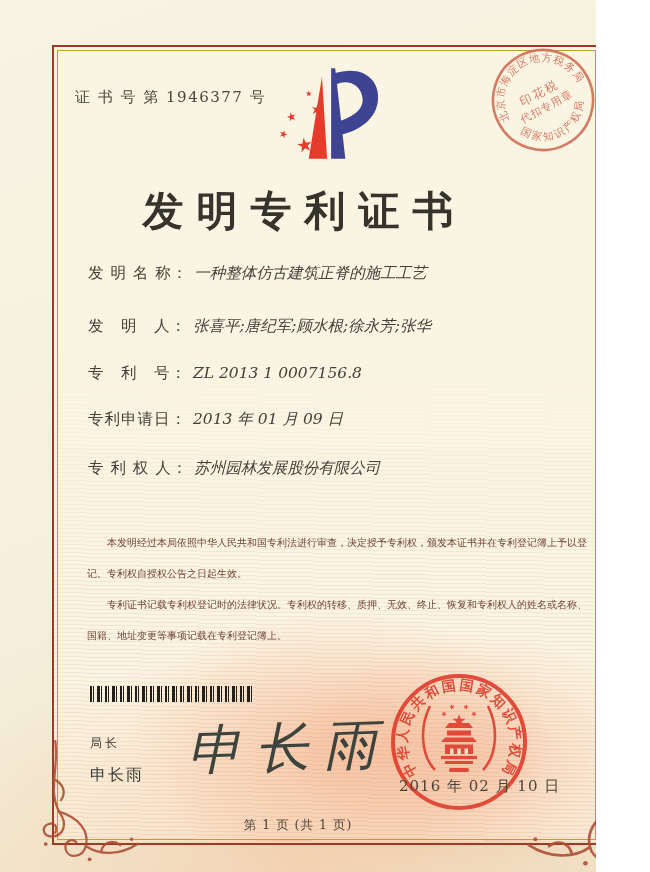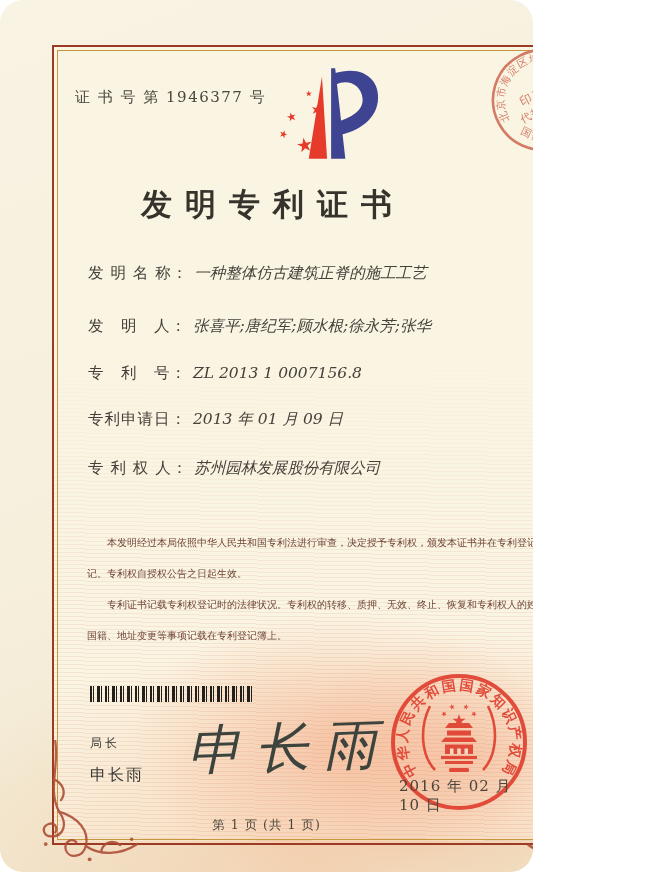--- a/index.html
+++ b/index.html
@@ -1,39 +1,38 @@
 <!DOCTYPE html>
 <html lang="zh"><head>
 <meta charset="utf-8">
 <style>
   html,body { margin:0; padding:0; background:#ffffff; }
   .photo {
-    position:relative; width:533px; height:872px; overflow:hidden;
+    position:relative; width:596px; height:872px; overflow:hidden;
     background:linear-gradient(160deg,#f8f3e3 0%,#f6efdc 55%,#efe4c9 100%);
     font-family:"DejaVu Serif","Liberation Serif",serif;
-    border-radius:23px;
   }
   .cert-bg { position:absolute; left:54px; top:47px; width:543px; height:794px; background:#faf4e2; }
   .blush { position:absolute; inset:0; pointer-events:none;
     background:
       radial-gradient(ellipse 300px 190px at 340px 745px, rgba(243,166,128,0.50), rgba(243,166,128,0) 70%),
       radial-gradient(ellipse 260px 175px at 470px 755px, rgba(243,166,128,0.42), rgba(243,166,128,0) 70%),
       radial-gradient(ellipse 520px 300px at 300px 870px, rgba(245,190,150,0.48), rgba(245,190,150,0) 75%);
   }
   .texture { position:absolute; left:54px; top:47px; width:543px; height:794px; pointer-events:none;
     background:repeating-linear-gradient(1deg, rgba(206,108,78,0.13) 0px, rgba(206,108,78,0.13) 1px, rgba(0,0,0,0) 1px, rgba(0,0,0,0) 4px);
     -webkit-mask-image:linear-gradient(to bottom, transparent 38%, rgba(0,0,0,.85) 68%, #000 100%);
             mask-image:linear-gradient(to bottom, transparent 38%, rgba(0,0,0,.85) 68%, #000 100%);
   }
   .frame-outer { position:absolute; left:52px; top:45px; width:545px; height:796px; border:2px solid #9c3a26; }
   .frame-inner { position:absolute; inset:3px; border:1px solid #c5973f; }
   .cert-number { position:absolute; left:75px; top:88px; font-size:15px; letter-spacing:1.5px; color:#4b463e; }
   .logo { position:absolute; left:258px; top:60px; width:132px; height:114px; }
   .stamp-wrap { position:absolute; left:487px; top:44px; width:112px; height:112px; transform:rotate(-28deg); opacity:.9; }
-  .title { position:absolute; left:0; right:0; top:184px; text-align:center; font-size:31px; font-weight:600;
+  .title { position:absolute; left:0; right:0; top:184px; text-align:center; font-size:41px; font-weight:600;
            letter-spacing:13px; text-indent:13px; color:#36332d; }
   .field { position:absolute; left:88px; width:480px; font-size:15.5px; color:#45403a; white-space:nowrap; }
   .field .flabel { letter-spacing:1px; }
   .field .fvalue { margin-left:6px;font-style:italic; }
   .f1{top:263px} .f2{top:316px} .f3{top:363px} .f4{top:409px} .f5{top:458px} .f6{top:503px}
   .paras { position:absolute; left:87px; top:527px; width:500px; font-size:10px; line-height:31px;
            color:#6f4536; text-align:justify; }
   .paras p { margin:0; text-indent:2em; }
   .barcode { position:absolute; left:90px; top:686px; width:164px; height:16px;
     background:repeating-linear-gradient(90deg,

